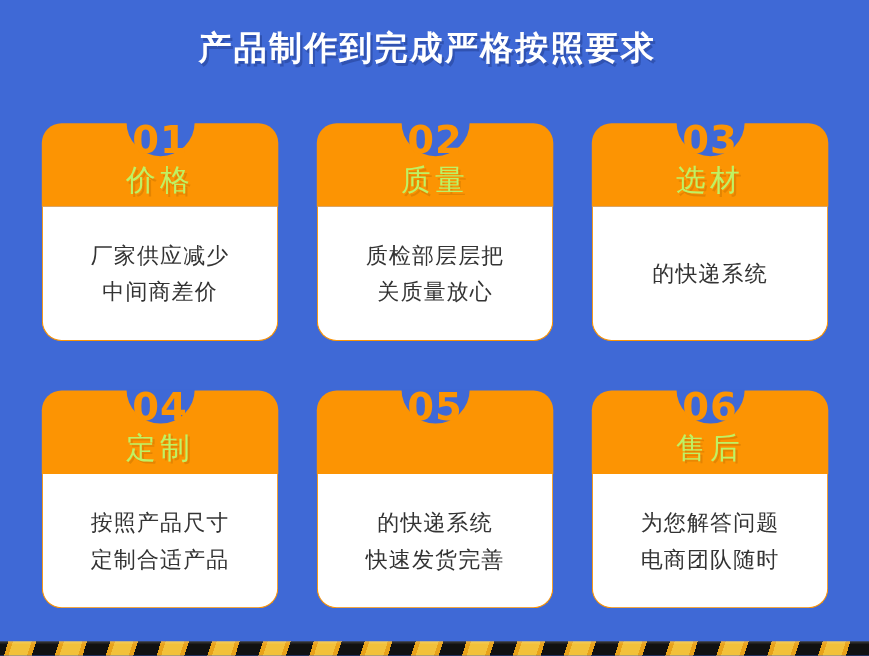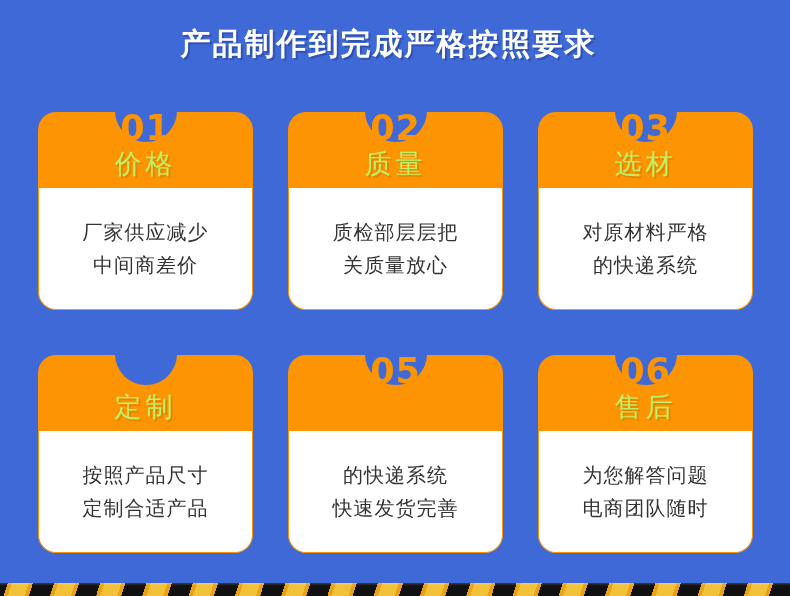--- a/index.html
+++ b/index.html
@@ -208,33 +208,33 @@
       </div>
     </div>
 
     <div class="card col-3">
       <div class="card-head">
         <div class="card-notch"></div>
       </div>
       <div class="card-number">03</div>
       <div class="card-title">选材</div>
       <div class="card-body">
-        <div class="card-line">对原材料严格</div>
         <div class="card-line">的快递系统</div>
       </div>
     </div>
 
   </div>
 
   <div class="card-row row-2">
 
     <div class="card col-1">
       <div class="card-head">
         <div class="card-notch"></div>
       </div>
+      <div class="card-number">04</div>
       <div class="card-title">定制</div>
       <div class="card-body">
         <div class="card-line">按照产品尺寸</div>
         <div class="card-line">定制合适产品</div>
       </div>
     </div>
 
     <div class="card col-2">
       <div class="card-head">
         <div class="card-notch"></div>

